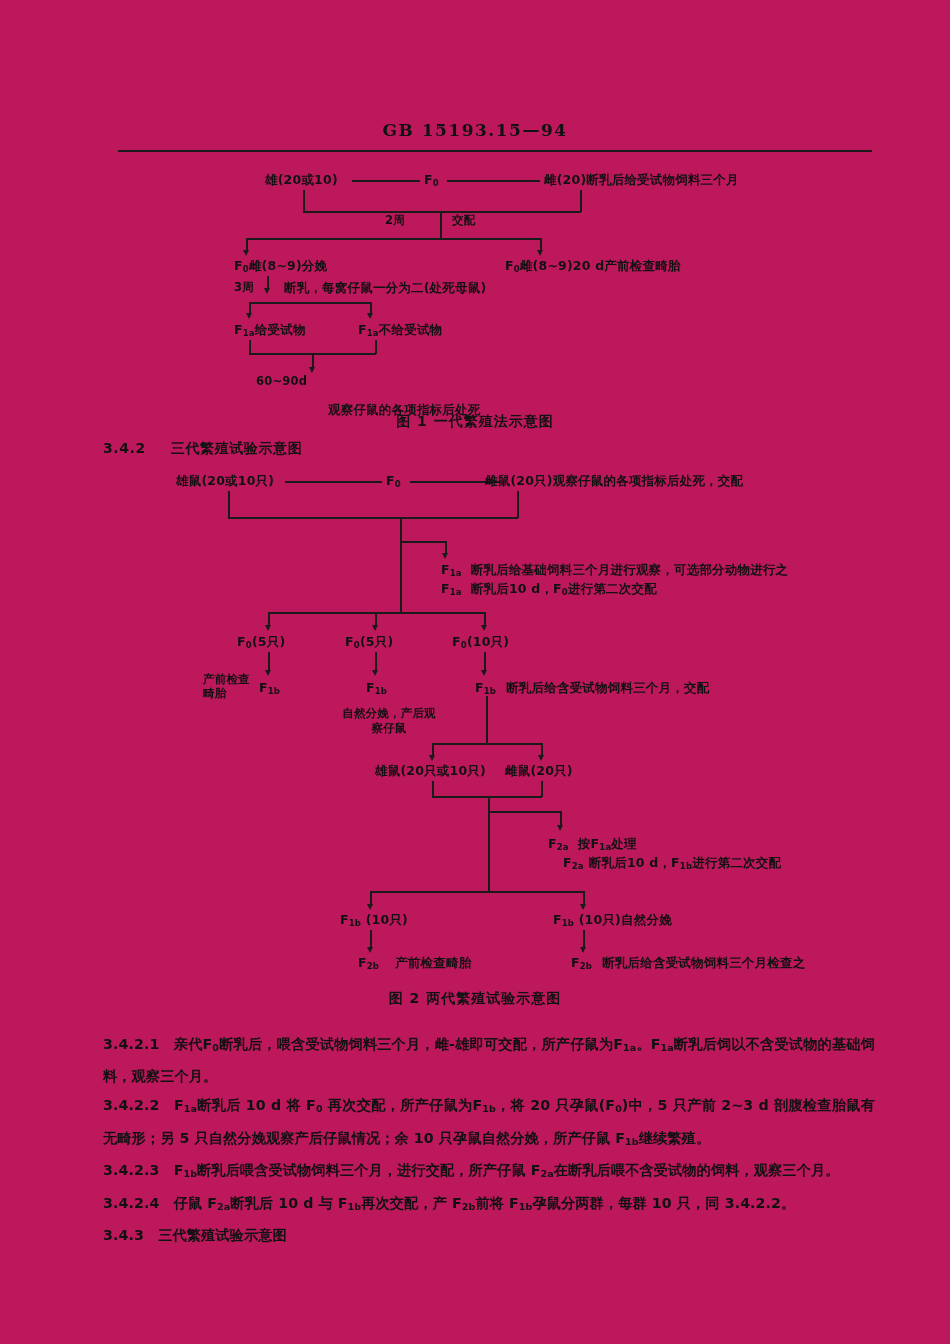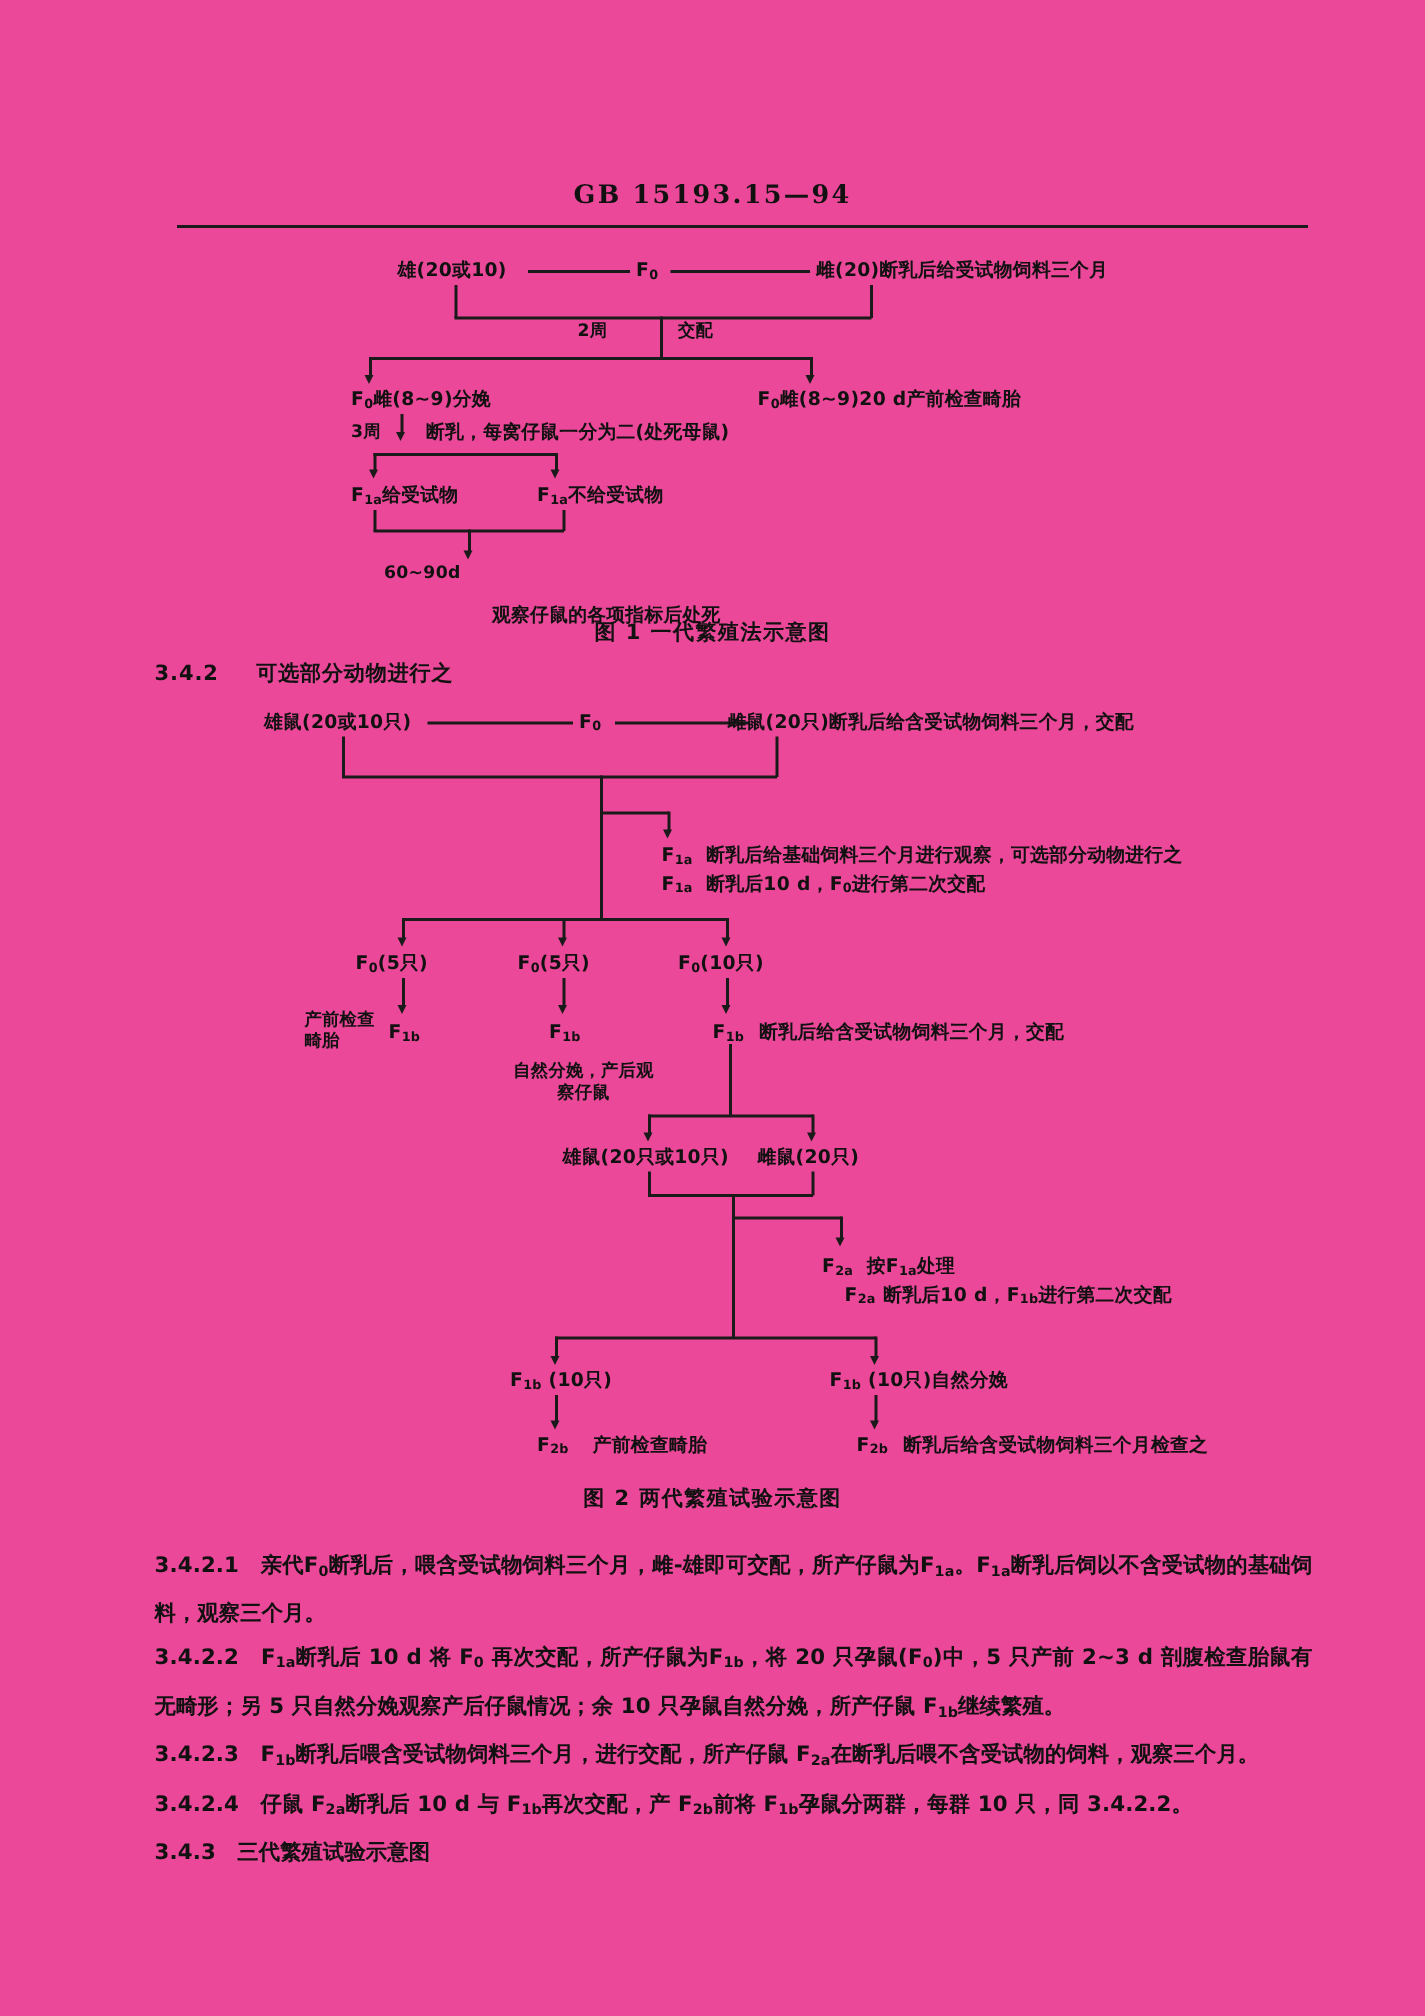--- a/index.html
+++ b/index.html
@@ -11,21 +11,21 @@
     width: 950px;
     height: 1344px;
     position: relative;
     font-family: "DejaVu Sans", "Liberation Sans", sans-serif;
     color: #111111;
     overflow: hidden;
   }
   .page {
     position: absolute;
     inset: 0;
-    background: #ec4899;
+    background: #be185d;
   }
 
   
   .page-header {
     position: absolute;
     left: 0; right: 0;
     top: 120px;
     text-align: center;
   }
   .page-header .std-no {
@@ -172,30 +172,30 @@
 
     <div class="node reg" style="left:256px;top:374px;font-size:11.5px;">60~90d</div>
     <div class="node" style="left:328px;top:374px;margin-top:28px;">观察仔鼠的各项指标后处死</div>
   </div>
 
   <div class="caption" style="top:413px;">图 1   一代繁殖法示意图</div>
 
   <div class="section-head" style="left:103px;top:440px;">
     <span>3.4.2</span>
     <span style="display:inline-block;width:14px;"></span>
-    <span>可选部分动物进行之</span>
+    <span>三代繁殖试验示意图</span>
   </div>
 
   <div class="diagram" style="top:0;height:1000px;">
 
     <div class="node" style="left:176px;top:473px;">雄鼠(20或10只)</div>
     <div class="hline" style="left:285px;top:481px;width:97px;"></div>
     <div class="node" style="left:386px;top:473px;">F<span class="sub">0</span></div>
     <div class="hline" style="left:410px;top:481px;width:90px;"></div>
-    <div class="node" style="left:485px;top:473px;">雌鼠(20只)断乳后给含受试物饲料三个月，交配</div>
+    <div class="node" style="left:485px;top:473px;">雌鼠(20只)观察仔鼠的各项指标后处死，交配</div>
 
     <div class="vline" style="left:228px;top:491px;height:27px;"></div>
     <div class="hline" style="left:228px;top:517px;width:290px;"></div>
     <div class="vline" style="left:517px;top:491px;height:27px;"></div>
 
     <div class="vline" style="left:400px;top:517px;height:96px;"></div>
 
     <div class="hline" style="left:400px;top:541px;width:46px;"></div>
     <div class="vline" style="left:445px;top:541px;height:14px;"></div>
     <div class="arrow-dn" style="left:442px;top:553px;"></div>

